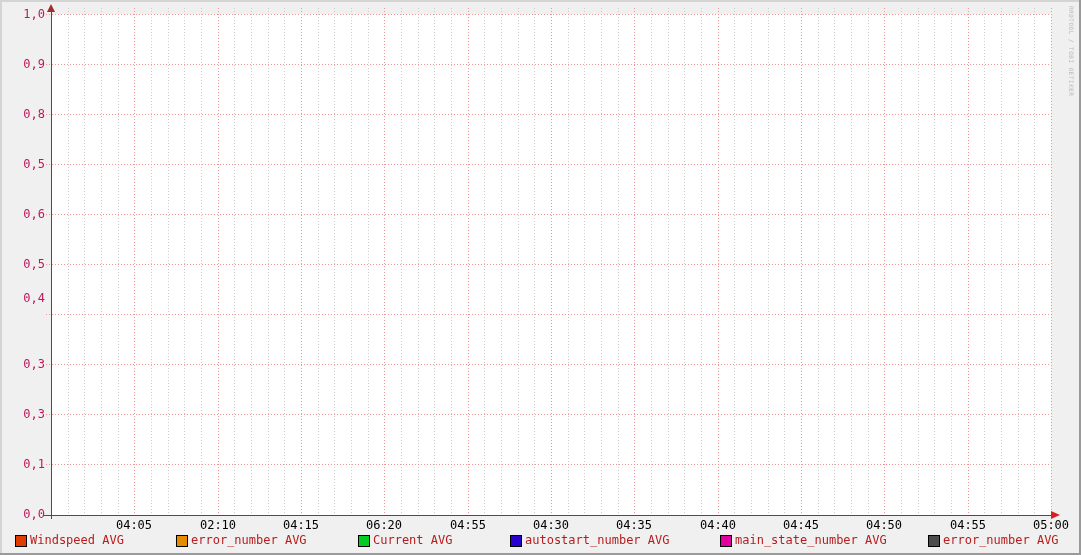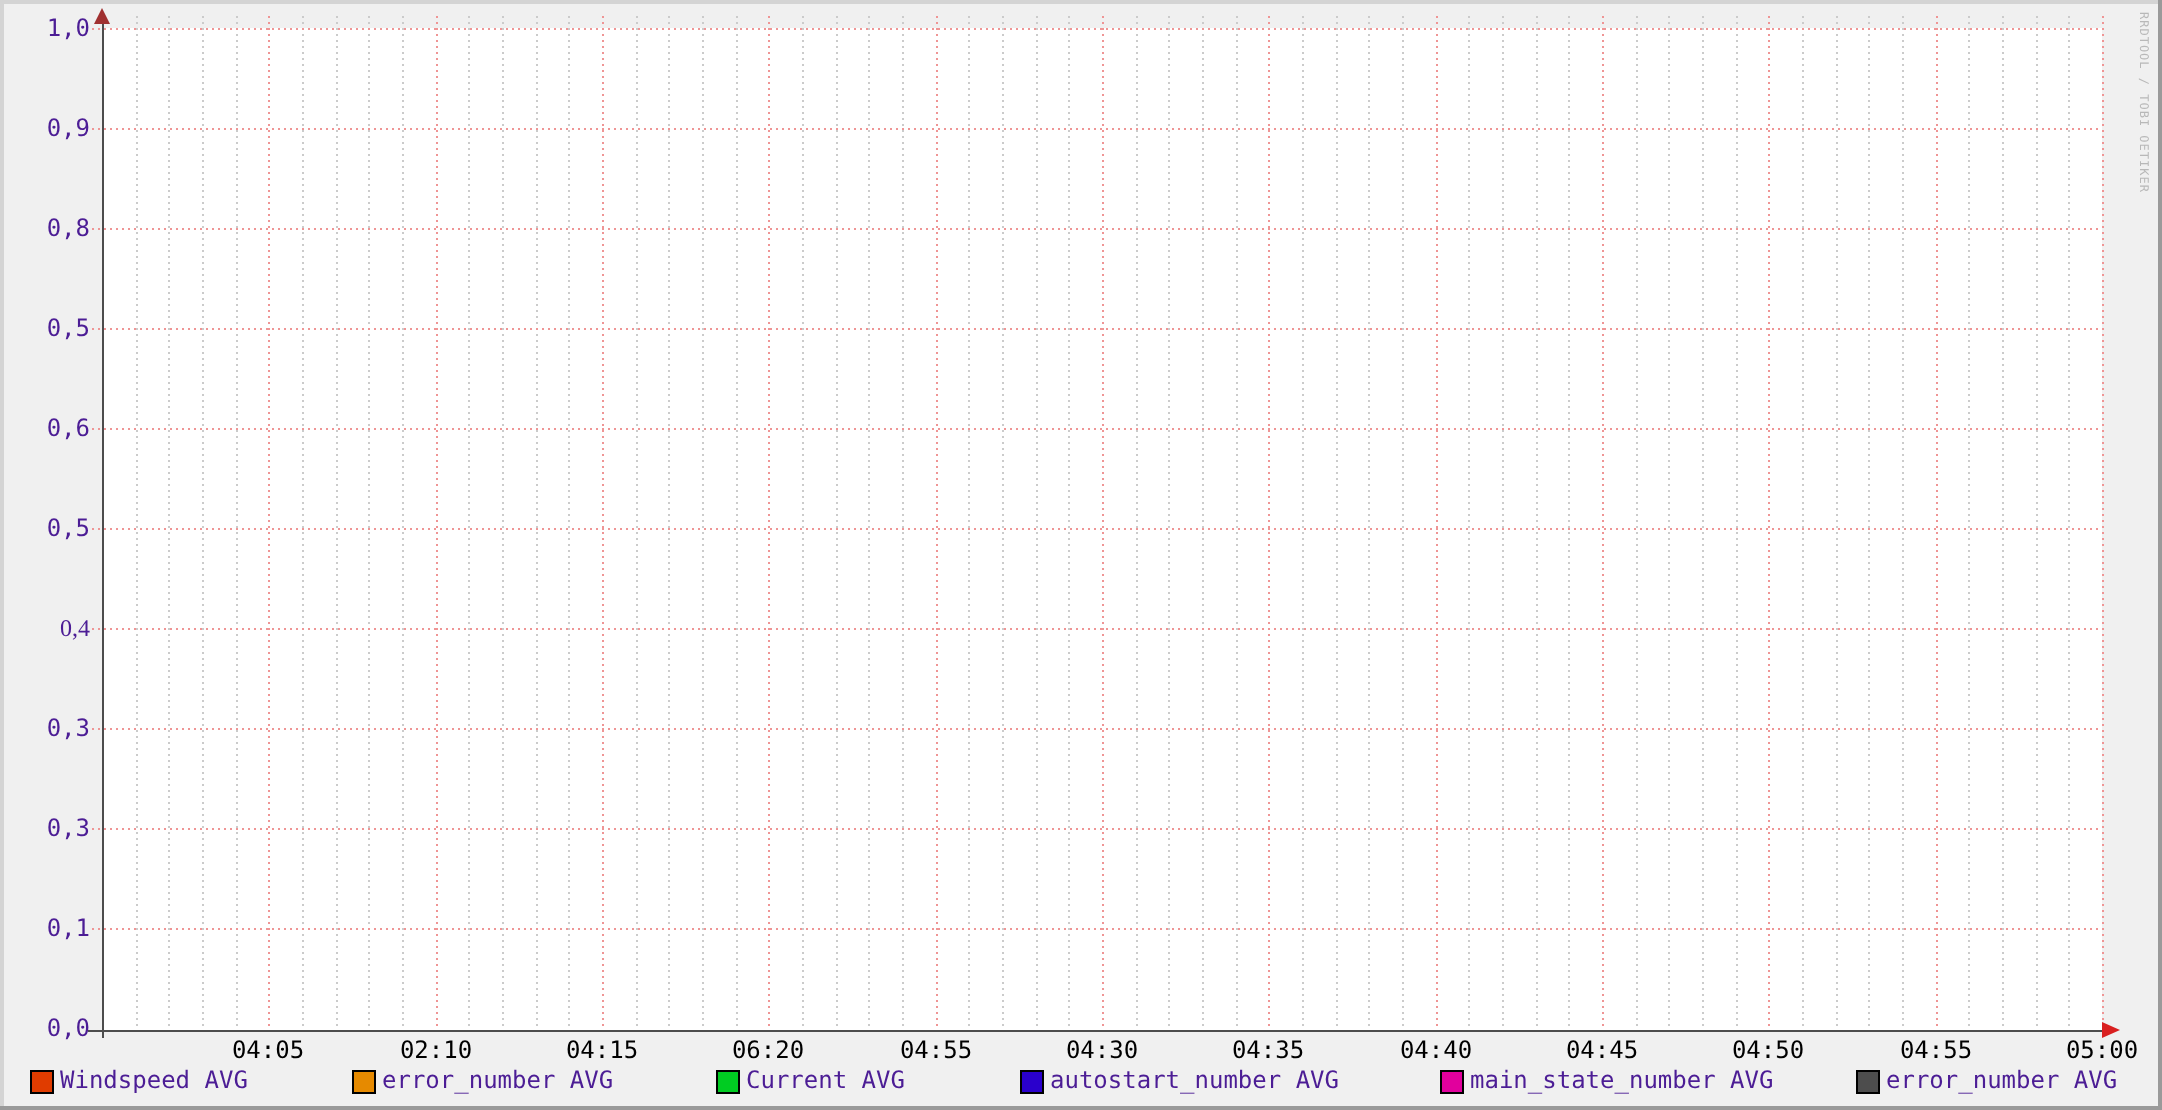--- a/index.html
+++ b/index.html
@@ -10,34 +10,34 @@
     overflow:hidden;
     font-family:"DejaVu Sans Mono","Liberation Mono",monospace;
   }
   .edge{position:absolute;}
   #plot-bg{position:absolute;background:#ffffff;}
   .vgrid{position:absolute;width:1px;}
   .hgrid{position:absolute;height:1px;}
   .axis{position:absolute;background:#4d4d4d;}
   .ylab{
     position:absolute;width:34px;text-align:right;
-    font-size:12px;line-height:12px;color:#4c1d95;
+    font-size:12px;line-height:12px;color:#be185d;
   }
   .xlab{
     position:absolute;width:44px;text-align:center;
     font-size:12px;line-height:12px;color:#000;
   }
   .legend-item{position:absolute;top:533px;height:14px;}
   .legend-box{
     position:absolute;top:2px;left:0;width:10px;height:10px;
     border:1px solid #000;
   }
   .legend-label{
     position:absolute;left:15px;top:0;
-    font-size:12px;line-height:14px;color:#4c1d95;white-space:nowrap;
+    font-size:12px;line-height:14px;color:#b91c1c;white-space:nowrap;
   }
   #watermark{
     position:absolute;right:6px;top:6px;
     writing-mode:vertical-rl;
     font-size:6px;letter-spacing:0.5px;
     color:#b8b8b8;white-space:nowrap;
   }
   .arrow{position:absolute;width:0;height:0;}
   #y-arrow{
     border-left:4px solid transparent;border-right:4px solid transparent;
@@ -132,21 +132,21 @@
       <div class="hgrid" style="left: 46px; top: 414px; width: 1005px; background: repeating-linear-gradient(to right, rgb(239, 149, 149) 0px, rgb(239, 149, 149) 1px, transparent 1px, transparent 3px);"></div>
       <div class="hgrid" style="left: 46px; top: 464px; width: 1005px; background: repeating-linear-gradient(to right, rgb(239, 149, 149) 0px, rgb(239, 149, 149) 1px, transparent 1px, transparent 3px);"></div>
     </div>
   <div id="label-layer">
       <div class="ylab" style="left: 11px; top: 8px;">1,0</div>
       <div class="ylab" style="left: 11px; top: 58px;">0,9</div>
       <div class="ylab" style="left: 11px; top: 108px;">0,8</div>
       <div class="ylab" style="left: 11px; top: 158px;">0,5</div>
       <div class="ylab" style="left: 11px; top: 208px;">0,6</div>
       <div class="ylab" style="left: 11px; top: 258px;">0,5</div>
-      <div class="ylab" style="left: 11px; top: 308px; font-family: Liberation Serif, serif;">0,4</div>
+      <div class="ylab" style="left: 11px; top: 292px;">0,4</div>
       <div class="ylab" style="left: 11px; top: 358px;">0,3</div>
       <div class="ylab" style="left: 11px; top: 408px;">0,3</div>
       <div class="ylab" style="left: 11px; top: 458px;">0,1</div>
       <div class="ylab" style="left: 11px; top: 508px;">0,0</div>
       <div class="xlab" style="left: 112px; top: 519px;">04:05</div>
       <div class="xlab" style="left: 196px; top: 519px;">02:10</div>
       <div class="xlab" style="left: 279px; top: 519px;">04:15</div>
       <div class="xlab" style="left: 362px; top: 519px;">06:20</div>
       <div class="xlab" style="left: 446px; top: 519px;">04:55</div>
       <div class="xlab" style="left: 529px; top: 519px;">04:30</div>

